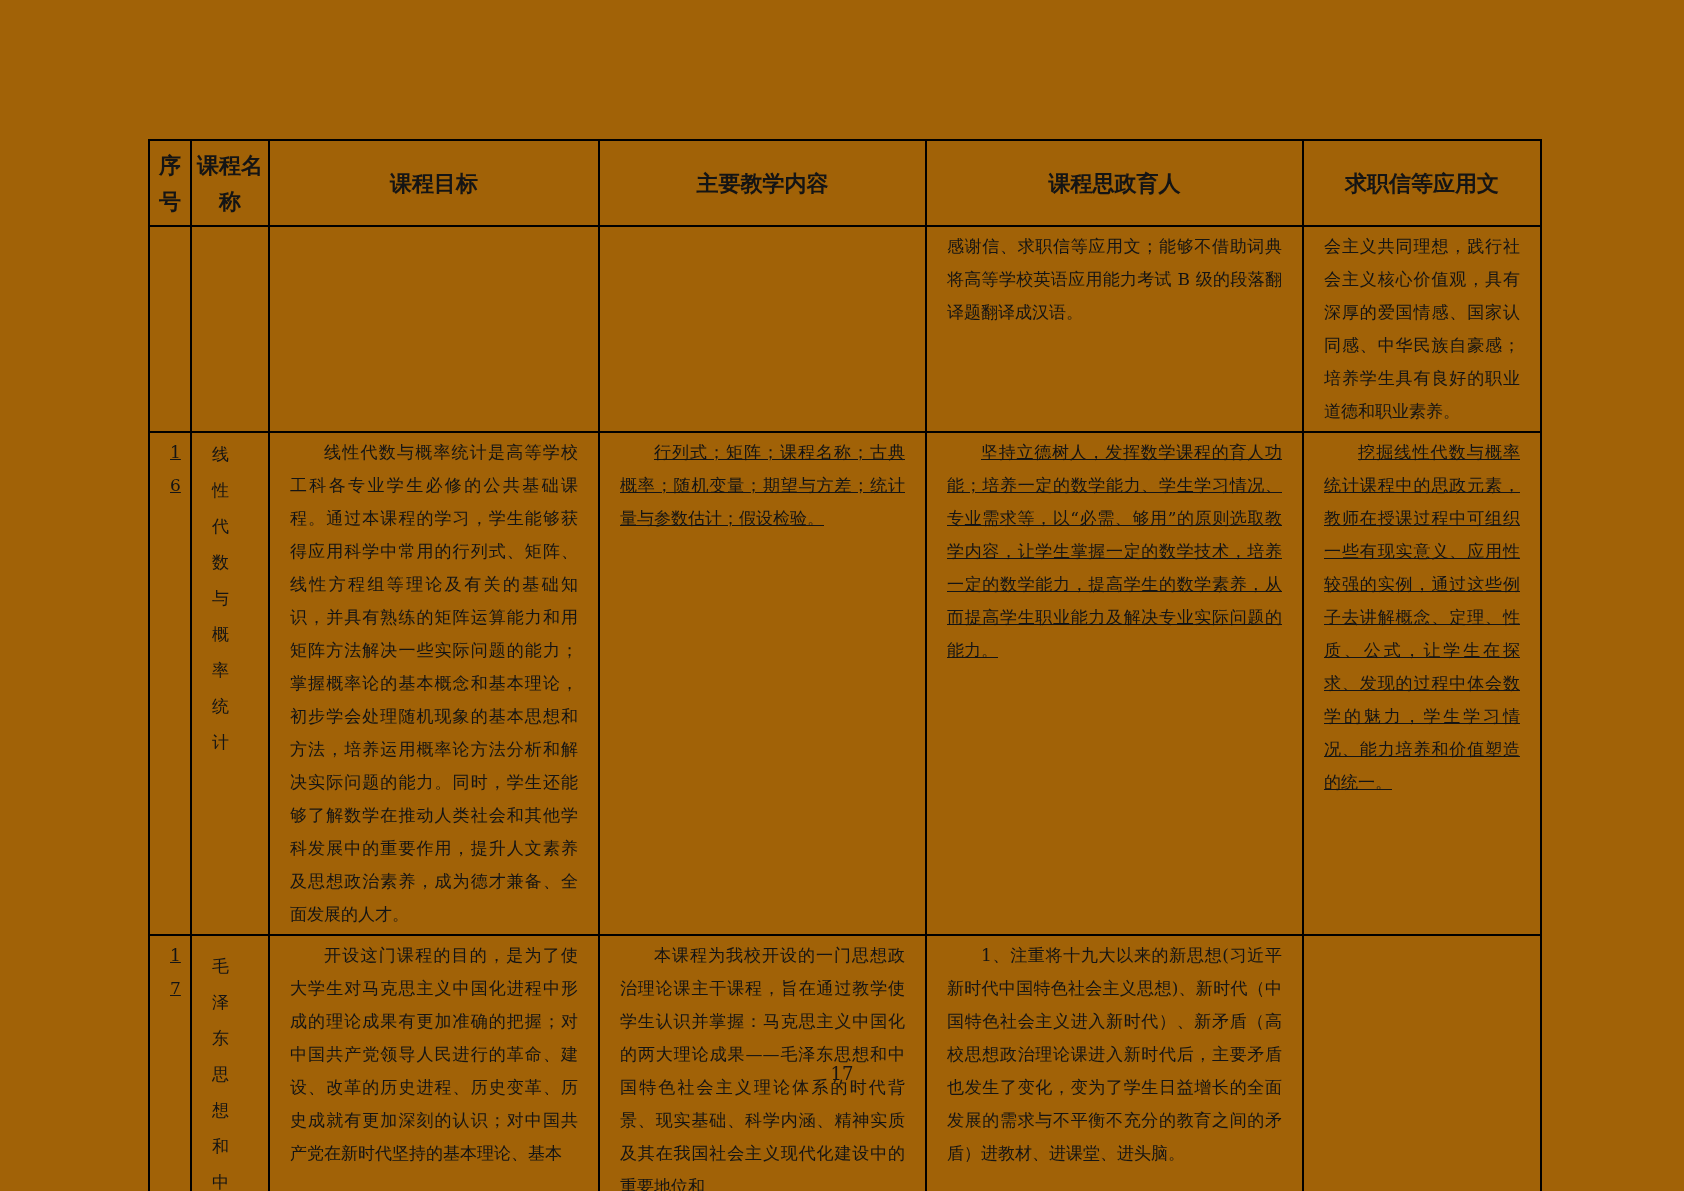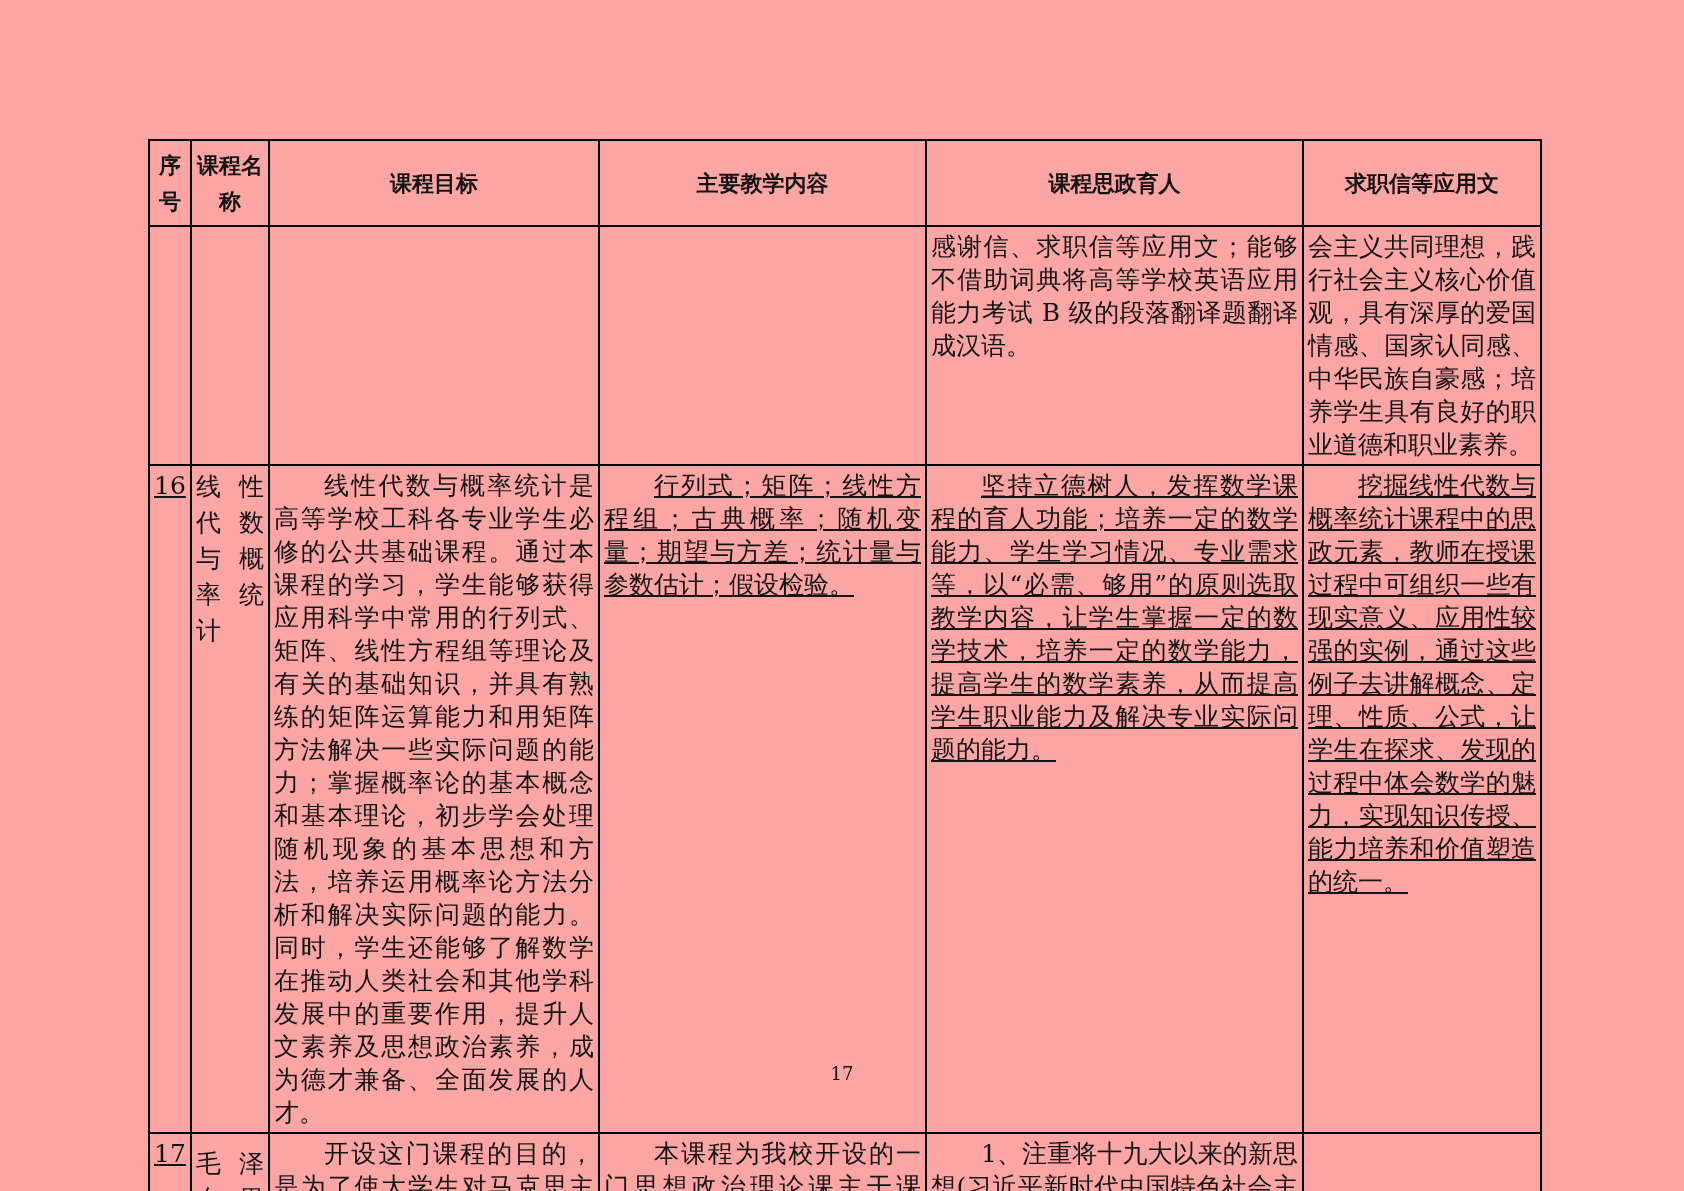--- a/index.html
+++ b/index.html
@@ -4,38 +4,38 @@
 <style>
   html, body {
     margin: 0;
     padding: 0;
     background: #ffffff;
   }
   .page {
     position: relative;
     width: 1684px;
     height: 1191px;
-    background: #fca5a5;
+    background: #a16207;
     overflow: hidden;
     font-family: "DejaVu Serif", "Liberation Serif", serif;
     color: #141414;
   }
   table.course-table {
     position: absolute;
     left: 148px;
     top: 139px;
     width: 1392px;
     border-collapse: collapse;
     table-layout: fixed;
   }
   table.course-table td, table.course-table th {
     border: 2px solid #000000;
-    font-size: 25px;
+    font-size: 17px;
     line-height: 33px;
-    padding: 3px 4px;
+    padding: 3px 20px;
     text-align: justify;
     vertical-align: top;
     word-break: break-all;
     overflow: hidden;
   }
   table.course-table th {
     font-size: 22px;
     font-weight: bold;
     text-align: center;
     vertical-align: middle;
@@ -110,23 +110,23 @@
       <td>感谢信、求职信等应用文；能够不借助词典将高等学校英语应用能力考试 B 级的段落翻译题翻译成汉语。</td>
       <td>会主义共同理想，践行社会主义核心价值观，具有深厚的爱国情感、国家认同感、中华民族自豪感；培养学生具有良好的职业道德和职业素养。</td>
     </tr>
 
     <tr class="row-16">
       <td class="center vmid">16</td>
       <td class="namecell">
         <div class="vname">线 性 代 数 与 概 率 统 计</div>
       </td>
       <td class="indent">线性代数与概率统计是高等学校工科各专业学生必修的公共基础课程。通过本课程的学习，学生能够获得应用科学中常用的行列式、矩阵、线性方程组等理论及有关的基础知识，并具有熟练的矩阵运算能力和用矩阵方法解决一些实际问题的能力；掌握概率论的基本概念和基本理论，初步学会处理随机现象的基本思想和方法，培养运用概率论方法分析和解决实际问题的能力。同时，学生还能够了解数学在推动人类社会和其他学科发展中的重要作用，提升人文素养及思想政治素养，成为德才兼备、全面发展的人才。</td>
-      <td class="indent vmid">行列式；矩阵；线性方程组；古典概率；随机变量；期望与方差；统计量与参数估计；假设检验。</td>
+      <td class="indent vmid">行列式；矩阵；课程名称；古典概率；随机变量；期望与方差；统计量与参数估计；假设检验。</td>
       <td class="indent vmid">坚持立德树人，发挥数学课程的育人功能；培养一定的数学能力、学生学习情况、专业需求等，以“必需、够用”的原则选取教学内容，让学生掌握一定的数学技术，培养一定的数学能力，提高学生的数学素养，从而提高学生职业能力及解决专业实际问题的能力。</td>
-      <td class="indent vmid">挖掘线性代数与概率统计课程中的思政元素，教师在授课过程中可组织一些有现实意义、应用性较强的实例，通过这些例子去讲解概念、定理、性质、公式，让学生在探求、发现的过程中体会数学的魅力，实现知识传授、能力培养和价值塑造的统一。</td>
+      <td class="indent vmid">挖掘线性代数与概率统计课程中的思政元素，教师在授课过程中可组织一些有现实意义、应用性较强的实例，通过这些例子去讲解概念、定理、性质、公式，让学生在探求、发现的过程中体会数学的魅力，学生学习情况、能力培养和价值塑造的统一。</td>
     </tr>
 
     <tr class="row-17">
       <td class="center vmid">17</td>
       <td class="namecell vtop">
         <div class="vname">毛 泽 东 思 想 和 中 国 特 色 社 会</div>
       </td>
       <td class="indent">开设这门课程的目的，是为了使大学生对马克思主义中国化进程中形成的理论成果有更加准确的把握；对中国共产党领导人民进行的革命、建设、改革的历史进程、历史变革、历史成就有更加深刻的认识；对中国共产党在新时代坚持的基本理论、基本</td>
       <td class="indent">本课程为我校开设的一门思想政治理论课主干课程，旨在通过教学使学生认识并掌握：马克思主义中国化的两大理论成果——毛泽东思想和中国特色社会主义理论体系的时代背景、现实基础、科学内涵、精神实质及其在我国社会主义现代化建设中的重要地位和</td>
       <td class="indent">1、注重将十九大以来的新思想(习近平新时代中国特色社会主义思想)、新时代（中国特色社会主义进入新时代）、新矛盾（高校思想政治理论课进入新时代后，主要矛盾也发生了变化，变为了学生日益增长的全面发展的需求与不平衡不充分的教育之间的矛盾）进教材、进课堂、进头脑。</td>

